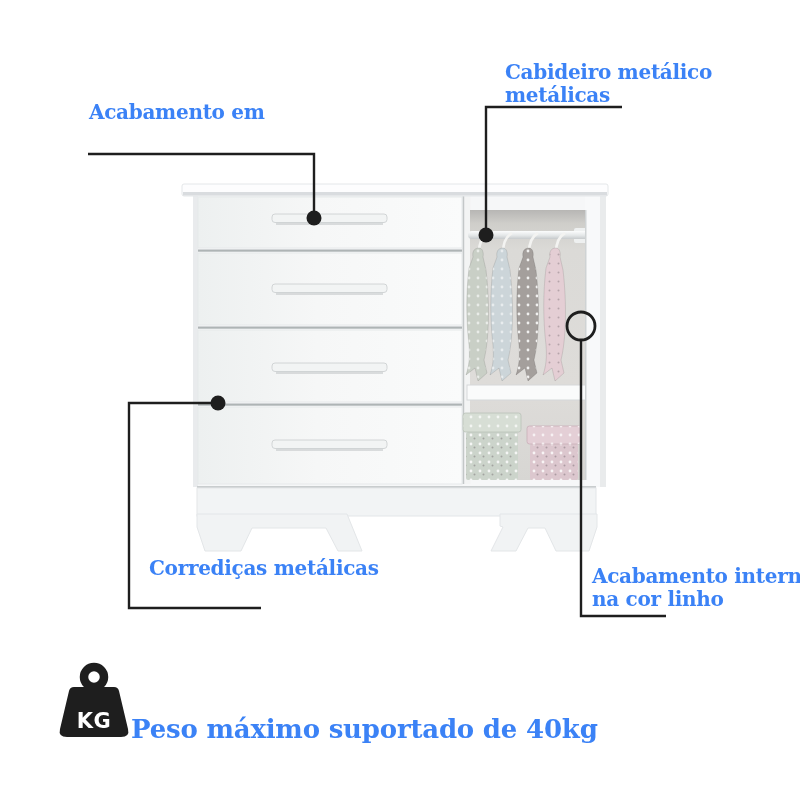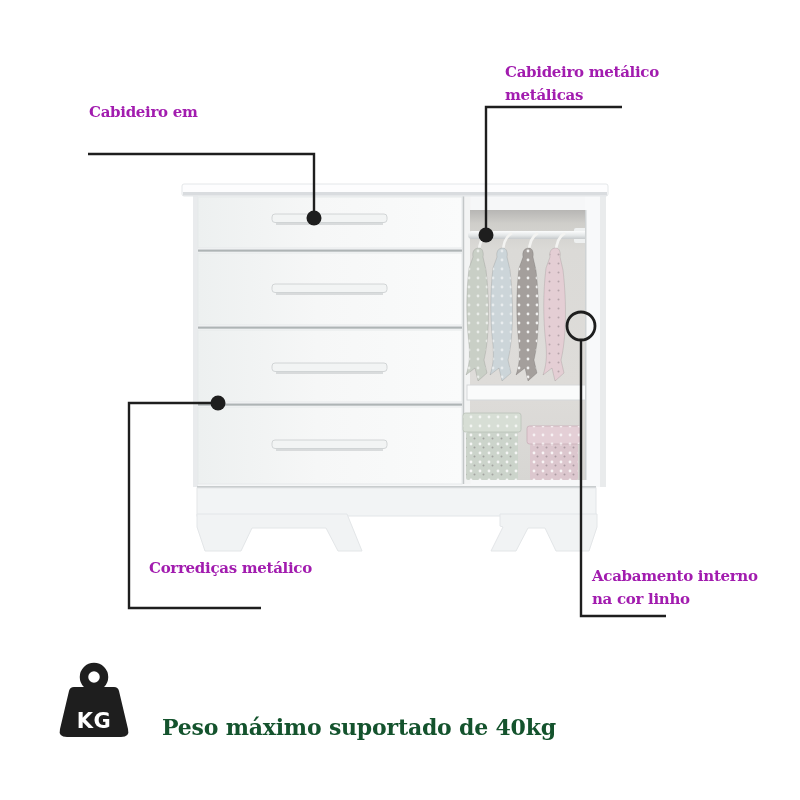--- a/index.html
+++ b/index.html
@@ -2,27 +2,27 @@
 <html><head>
 <meta charset="utf-8">
 <style>
   html,body{margin:0;padding:0;background:#ffffff;}
   .stage{
     position:relative;width:800px;height:800px;background:#ffffff;overflow:hidden;
     font-family:"DejaVu Serif", serif;color:#1e1e1e;
   }
   .stage svg{position:absolute;left:0;top:0;}
   .callout-text{
-    position:absolute;font-weight:bold;font-size:15px;line-height:23px;
-    letter-spacing:-0.3px;color:#a21caf;white-space:nowrap;
+    position:absolute;font-weight:bold;font-size:20px;line-height:23px;
+    letter-spacing:-0.3px;color:#3b82f6;white-space:nowrap;
   }
   .callout-text span{display:block;}
   .footer-text{
-    position:absolute;left:162px;top:714px;font-weight:bold;font-size:22px;
-    letter-spacing:-0.2px;color:#14532d;white-space:nowrap;
+    position:absolute;left:131px;top:714px;font-weight:bold;font-size:26px;
+    letter-spacing:-0.2px;color:#3b82f6;white-space:nowrap;
   }
 </style>
 </head>
 <body>
 
 <div class="stage">
 
   <svg width="800" height="800" viewBox="0 0 800 800">
     <defs>
       <linearGradient id="gDrawer" x1="0" y1="0" x2="1" y2="0">
@@ -153,30 +153,30 @@
     </g>
 
     <g>
       <circle cx="94" cy="677" r="10" fill="none" stroke="#1e1e1e" stroke-width="8.5"></circle>
       <path d="M74,687 h40 q4,0 5,4 l9,38 q2,8 -7,8 h-54 q-9,0 -7,-8 l9,-38 q1,-4 5,-4 z" fill="#1e1e1e"></path>
       <text x="94" y="728" text-anchor="middle" fill="#ffffff" font-family="DejaVu Sans, sans-serif" font-size="21" font-weight="bold" letter-spacing="0.5">KG</text>
     </g>
   </svg>
 
   <div class="callout-text" style="left:89px;top:101px;">
-    <span>Cabideiro em</span>
+    <span>Acabamento em</span>
   </div>
 
   <div class="callout-text" style="left:505px;top:61px;">
     <span>Cabideiro metálico</span>
     <span>metálicas</span>
   </div>
 
   <div class="callout-text" style="left:149px;top:557px;">
-    <span>Corrediças metálico</span>
+    <span>Corrediças metálicas</span>
   </div>
 
   <div class="callout-text" style="left:592px;top:565px;">
     <span>Acabamento interno</span>
     <span>na cor linho</span>
   </div>
 
   <div class="footer-text">Peso máximo suportado de 40kg</div>
 
 </div>

